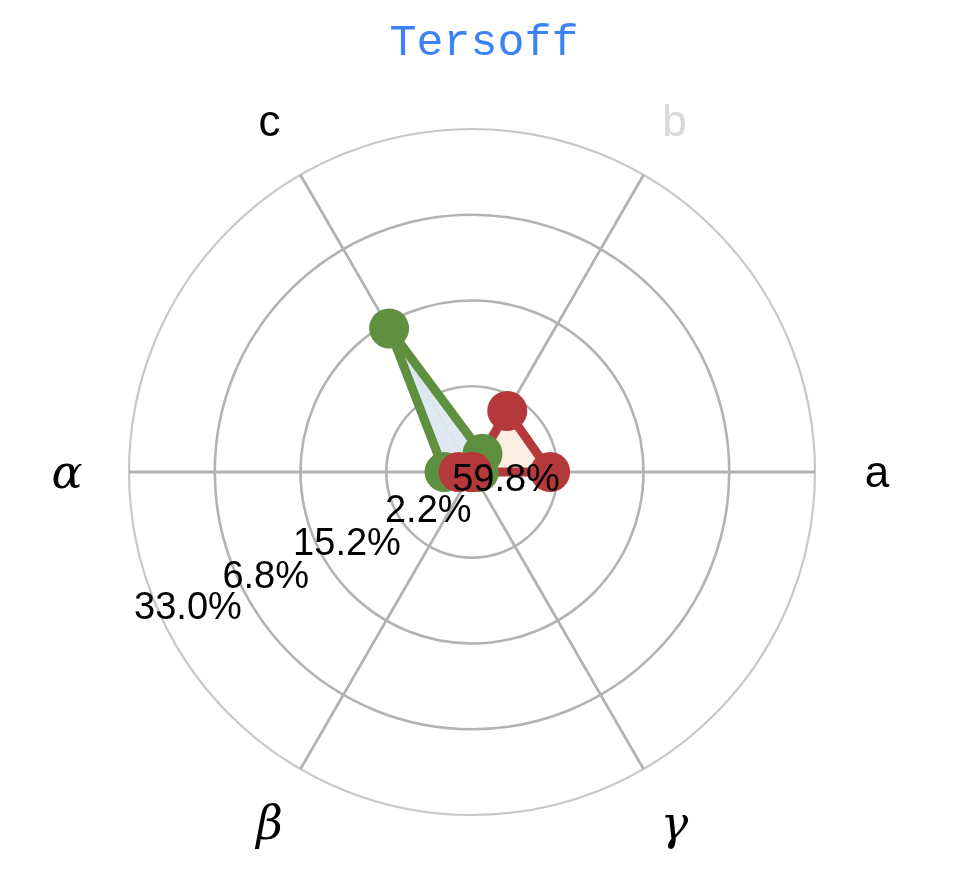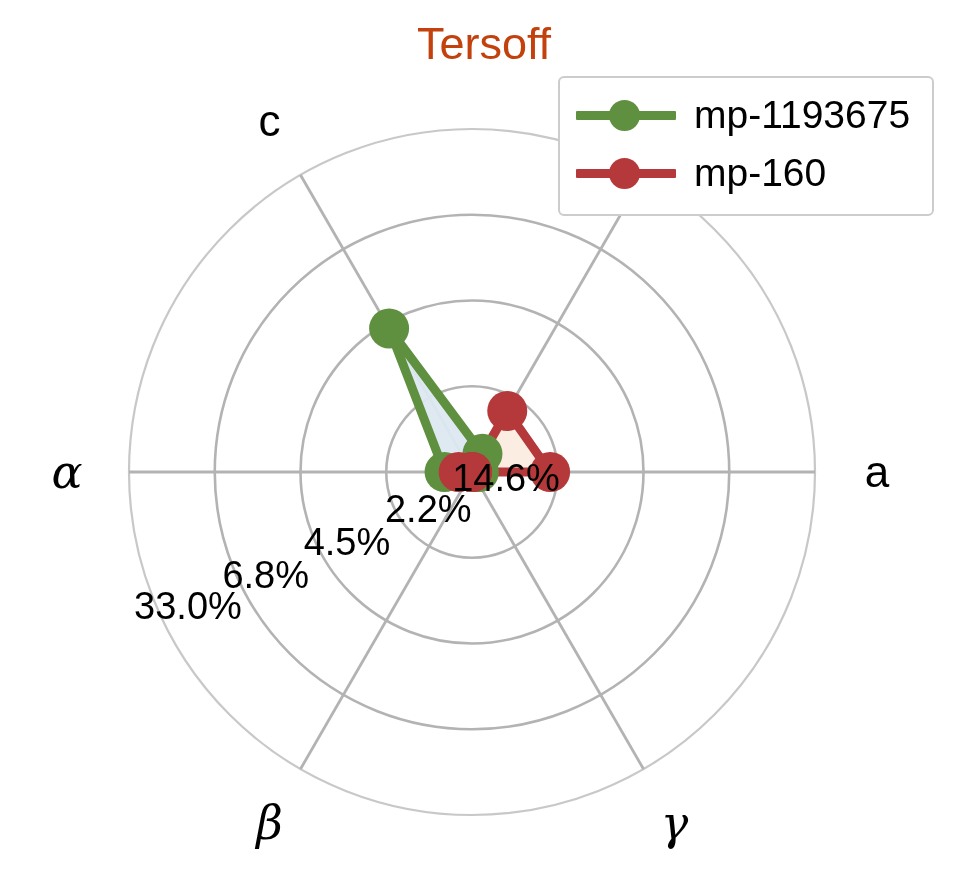--- a/index.html
+++ b/index.html
@@ -22,22 +22,22 @@
     background: #ffffff;
   }
   #chart-title {
     position: absolute;
     left: 0;
     top: 18px;
     width: 968px;
     text-align: center;
     font-size: 45px;
     line-height: 52px;
-    font-family: Liberation Sans, sans-serif;
-    color: #c2410c;
+    font-family: Liberation Mono, monospace;
+    color: #3b82f6;
     letter-spacing: 0px;
     white-space: nowrap;
   }
   #polar-svg {
     position: absolute;
     left: 0;
     top: 0;
     width: 968px;
     height: 885px;
     display: block;
@@ -172,37 +172,21 @@
 
   <div id="axis-labels">
       <div class="axis-label latin" style="left: 877px; top: 472px; transform: translate(-50%, -50%);">a</div>
       <div class="axis-label latin hidden-behind" style="left: 674.5px; top: 121.26px; transform: translate(-50%, -50%);">b</div>
       <div class="axis-label latin" style="left: 269.5px; top: 121.26px; transform: translate(-50%, -50%);">c</div>
       <div class="axis-label greek" style="left: 67px; top: 472px; transform: translate(-50%, -50%);">α</div>
       <div class="axis-label greek" style="left: 269.5px; top: 822.74px; transform: translate(-50%, -50%);">β</div>
       <div class="axis-label greek" style="left: 674.5px; top: 822.74px; transform: translate(-50%, -50%);">γ</div>
     </div>
   <div id="radial-tick-labels">
-      <div class="radial-tick" style="left: 506px; top: 478px; transform: translate(-50%, -50%);">14.6%</div>
+      <div class="radial-tick" style="left: 506px; top: 478px; transform: translate(-50%, -50%);">59.8%</div>
       <div class="radial-tick" style="left: 428.261px; top: 509.409px; transform: translate(-50%, -50%); text-align: center;">2.2%</div>
-      <div class="radial-tick" style="left: 346.988px; top: 542.245px; transform: translate(-50%, -50%);">4.5%</div>
+      <div class="radial-tick" style="left: 346.988px; top: 542.245px; transform: translate(-50%, -50%);">15.2%</div>
       <div class="radial-tick" style="left: 265.715px; top: 575.081px; transform: translate(-50%, -50%);">6.8%</div>
       <div class="radial-tick" style="left: 187.976px; top: 606.49px; transform: translate(-50%, -50%);">33.0%</div>
     </div>
 
-  <div id="legend-box">
-    <div class="legend-row row0">
-      <span class="legend-swatch">
-        <span class="bar" style="background: rgb(95, 144, 64);"></span>
-        <span class="dot" style="background: rgb(95, 144, 64);"></span>
-      </span>
-      <span class="legend-text">mp-1193675</span>
-    </div>
-    <div class="legend-row row1">
-      <span class="legend-swatch">
-        <span class="bar" style="background: rgb(181, 57, 58);"></span>
-        <span class="dot" style="background: rgb(181, 57, 58);"></span>
-      </span>
-      <span class="legend-text">mp-160</span>
-    </div>
-  </div>
 
 </div>
 
 </body></html>

